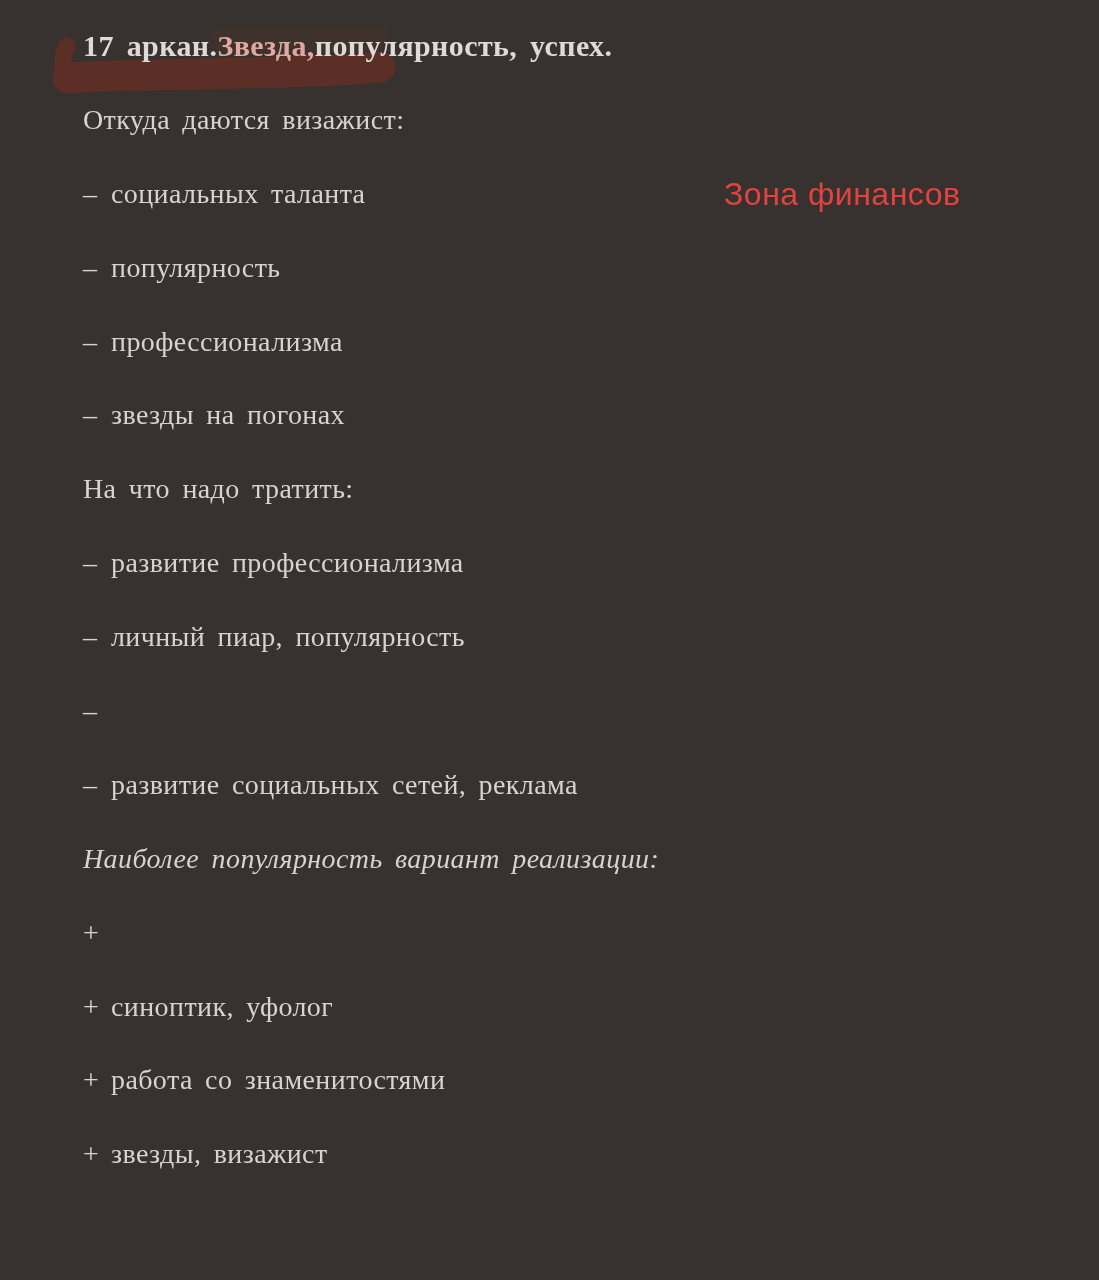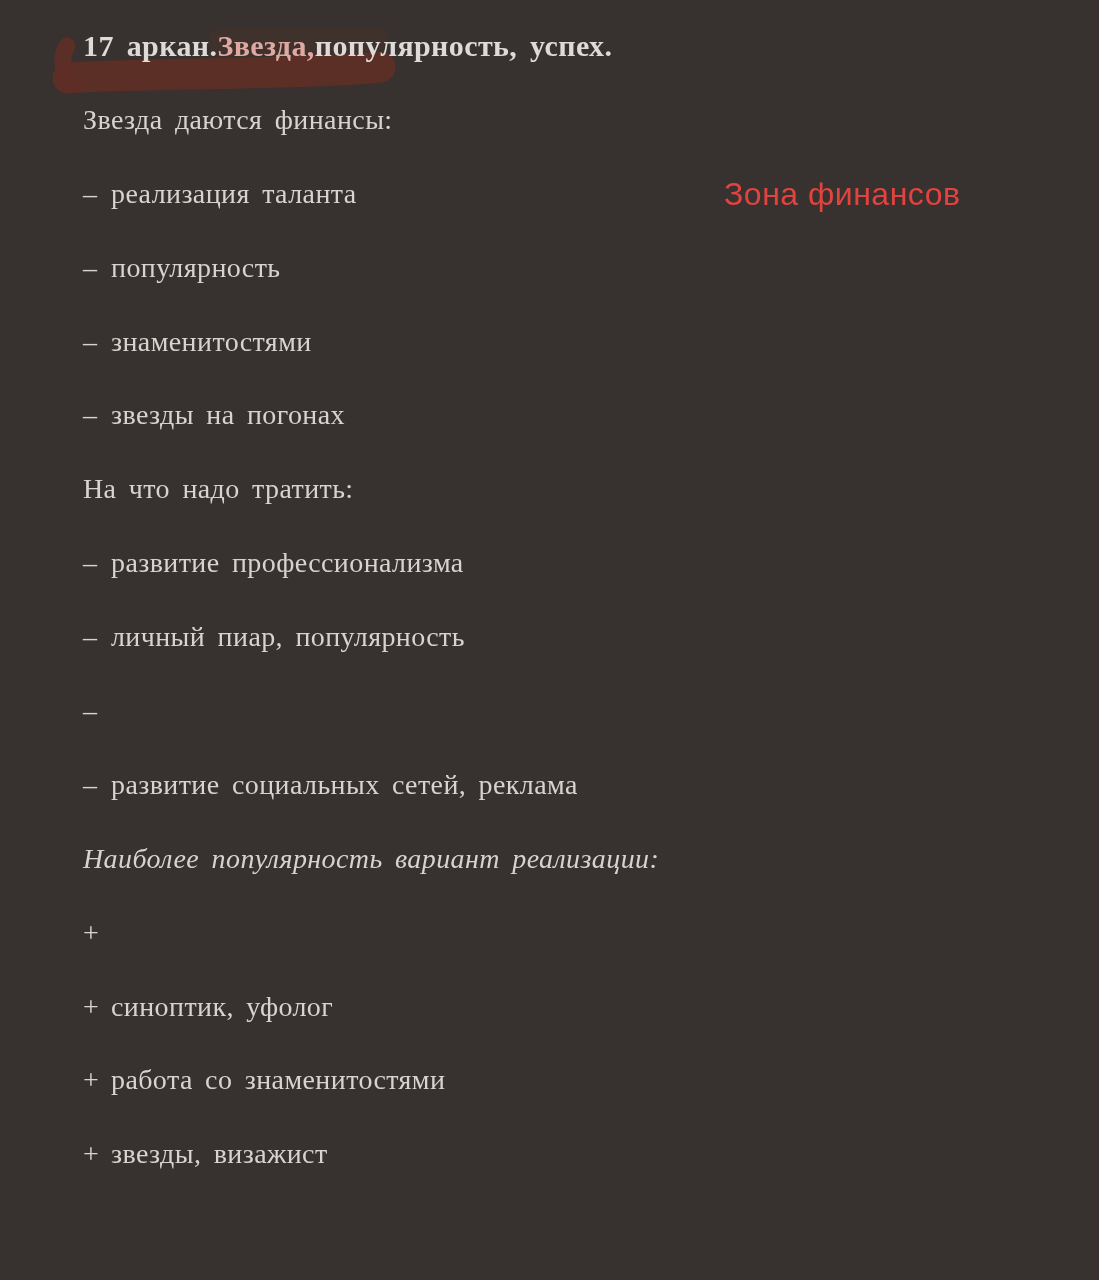--- a/index.html
+++ b/index.html
@@ -77,33 +77,33 @@
 
   <div class="annotation">Зона финансов</div>
 
   <div class="content">
       <div class="line title">
         <span>17 аркан. </span>
         <span class="highlight">Звезда,</span>
         <span> популярность, успех.</span>
       </div>
       <div class="line heading">
-        <span>Звезда даются финансы:</span>
+        <span>Откуда даются визажист:</span>
       </div>
       <div class="line item-minus">
         <span class="bullet">–</span>
-        <span>реализация таланта</span>
+        <span>социальных таланта</span>
       </div>
       <div class="line item-minus">
         <span class="bullet">–</span>
         <span>популярность</span>
       </div>
       <div class="line item-minus">
         <span class="bullet">–</span>
-        <span>знаменитостями</span>
+        <span>профессионализма</span>
       </div>
       <div class="line item-minus">
         <span class="bullet">–</span>
         <span>звезды на погонах</span>
       </div>
       <div class="line heading">
         <span>На что надо тратить:</span>
       </div>
       <div class="line item-minus">
         <span class="bullet">–</span>

